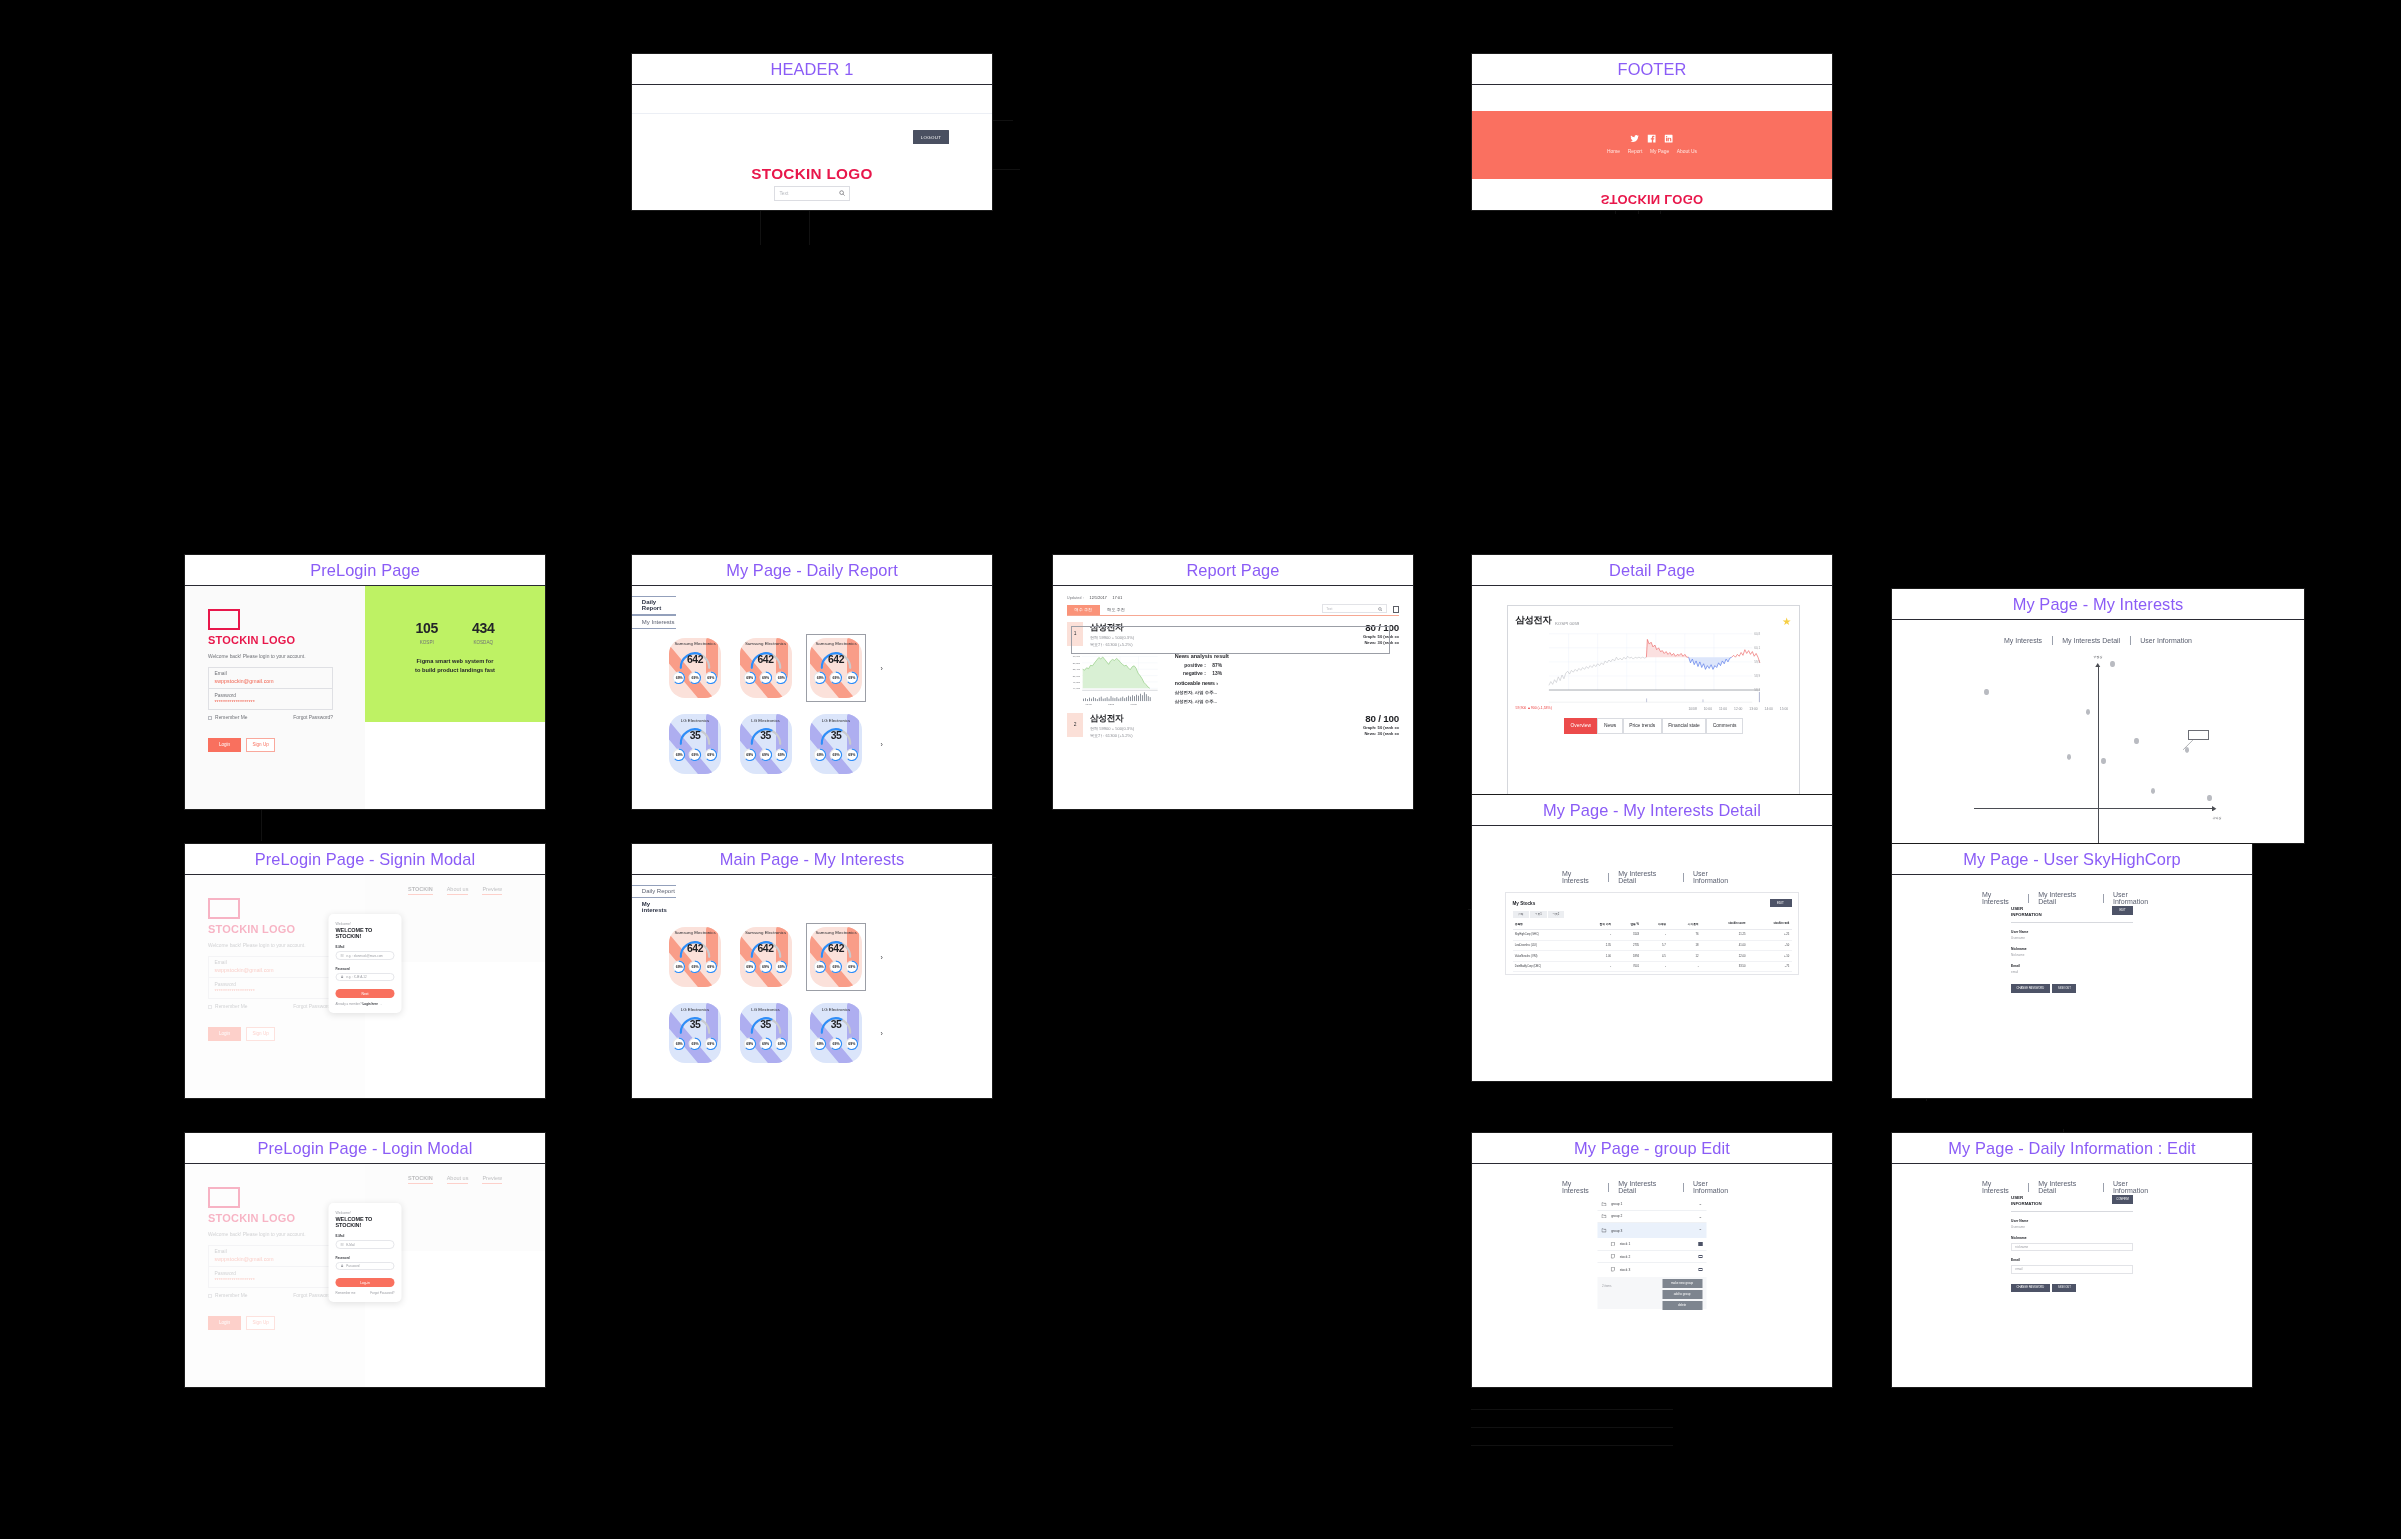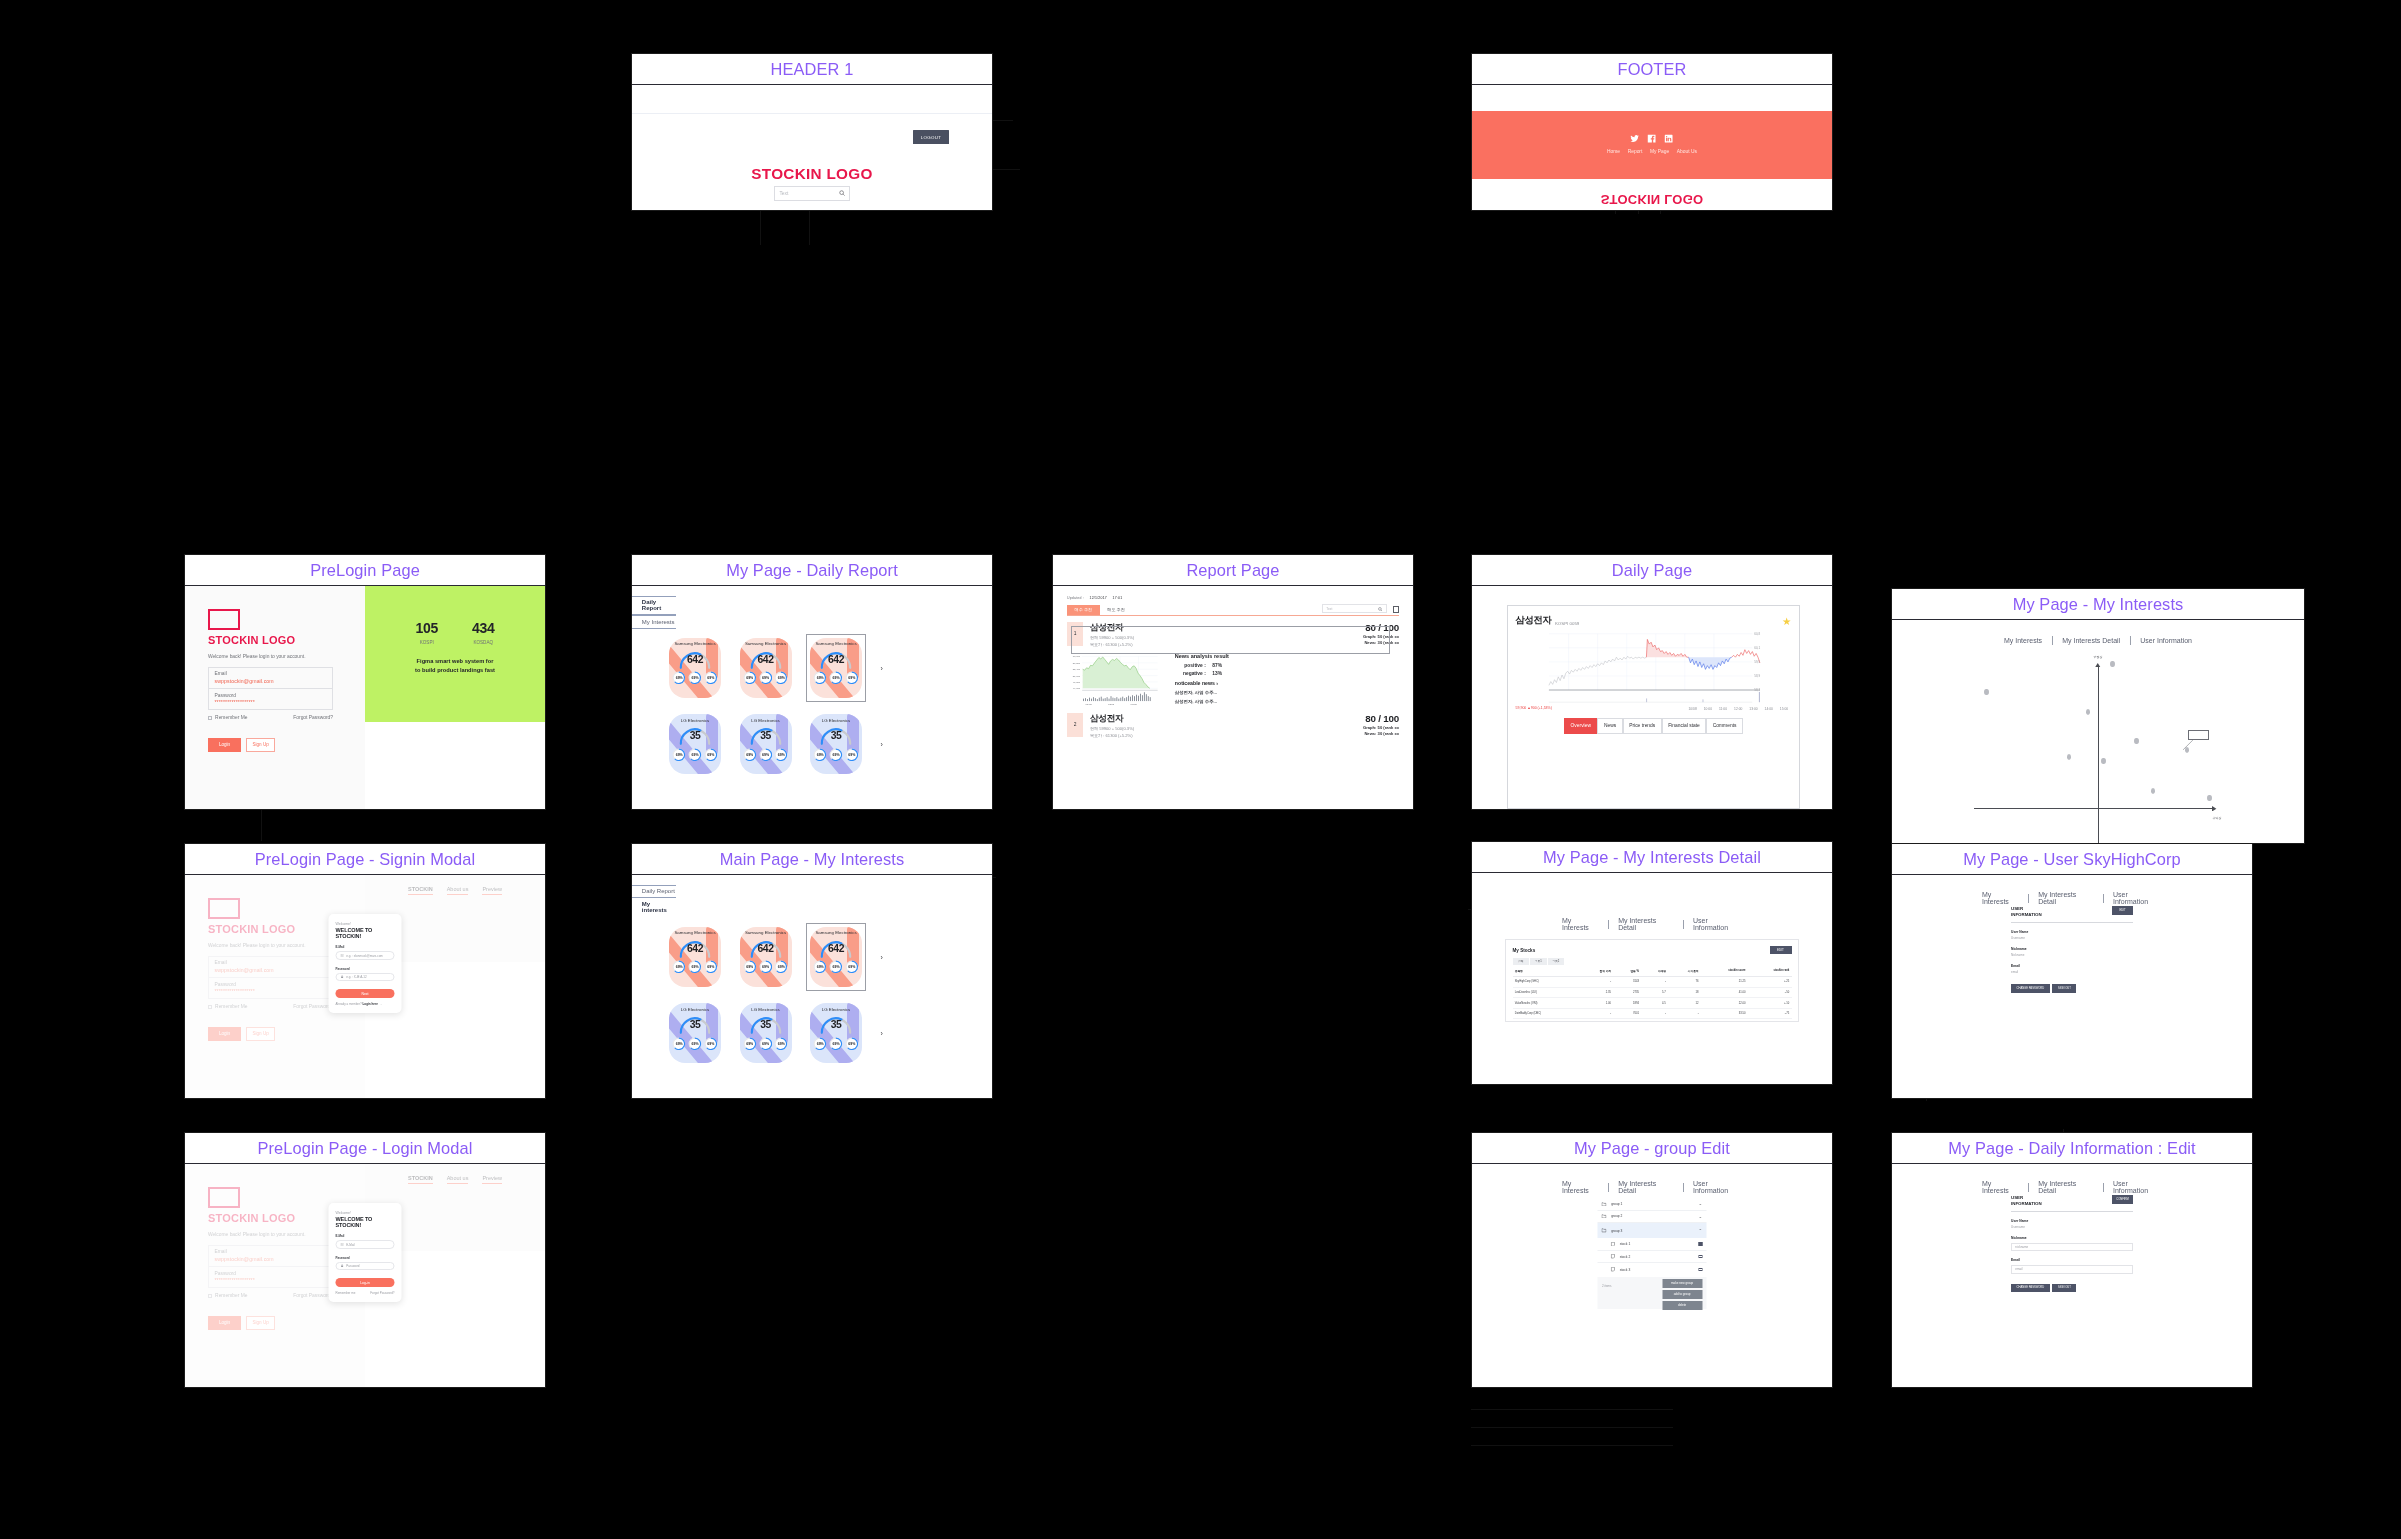--- a/index.html
+++ b/index.html
@@ -1103,21 +1103,21 @@
           <b>80 / 100</b>
           <i>Graph: 50 (rank xx</i>
           <i>News: 30 (rank xx</i>
         </div>
       </div>
     </div>
   </div>
 </div>
 
 <div class="card" style="left:1471px;top:554px;width:362px;height:256px;">
-  <div class="card-title">Daily Page</div>
+  <div class="card-title">Detail Page</div>
   <div class="card-body">
     <div class="dp-panel">
       <div class="dp-head">
         <div class="dp-name">삼성전자</div>
         <div class="dp-code">KOSPI 0059</div>
         <div class="dp-star">★</div>
       </div>
       <div class="dp-chart">
         <svg viewBox="0 0 460 160" style="width:100%;height:75px;display:block;">
           <g stroke="#e6eefa" stroke-width=".7">
@@ -1207,21 +1207,21 @@
       <div class="sc-dot" style="left:62.8%;top:133px;"></div>
       <div class="sc-dot" style="left:76.5%;top:140px;"></div>
       <div class="sc-tip" style="left:71.8%;top:75px;"></div>
       <svg style="position:absolute;left:70.5%;top:85px;width:12px;height:12px;" viewBox="0 0 22 22" width="12" height="12">
           <line x1="20" y1="0" x2="2" y2="18" stroke="#6c6e75" stroke-width="1"></line>
         </svg>
     </div>
   </div>
 </div>
 
-<div class="card" style="left:1471px;top:841px;width:362px;height:244px;gap:28px;">
+<div class="card" style="left:1471px;top:794px;width:362px;height:288px;gap:28px;">
   <div class="card-title">My Page - My Interests Detail</div>
   <div class="card-body">
     <div class="mp-nav">
       <span>My Interests</span>
       <i class="divider"></i>
       <span>My Interests Detail</span>
       <i class="divider"></i>
       <span>User Information</span>
     </div>
     <div class="st-panel">

